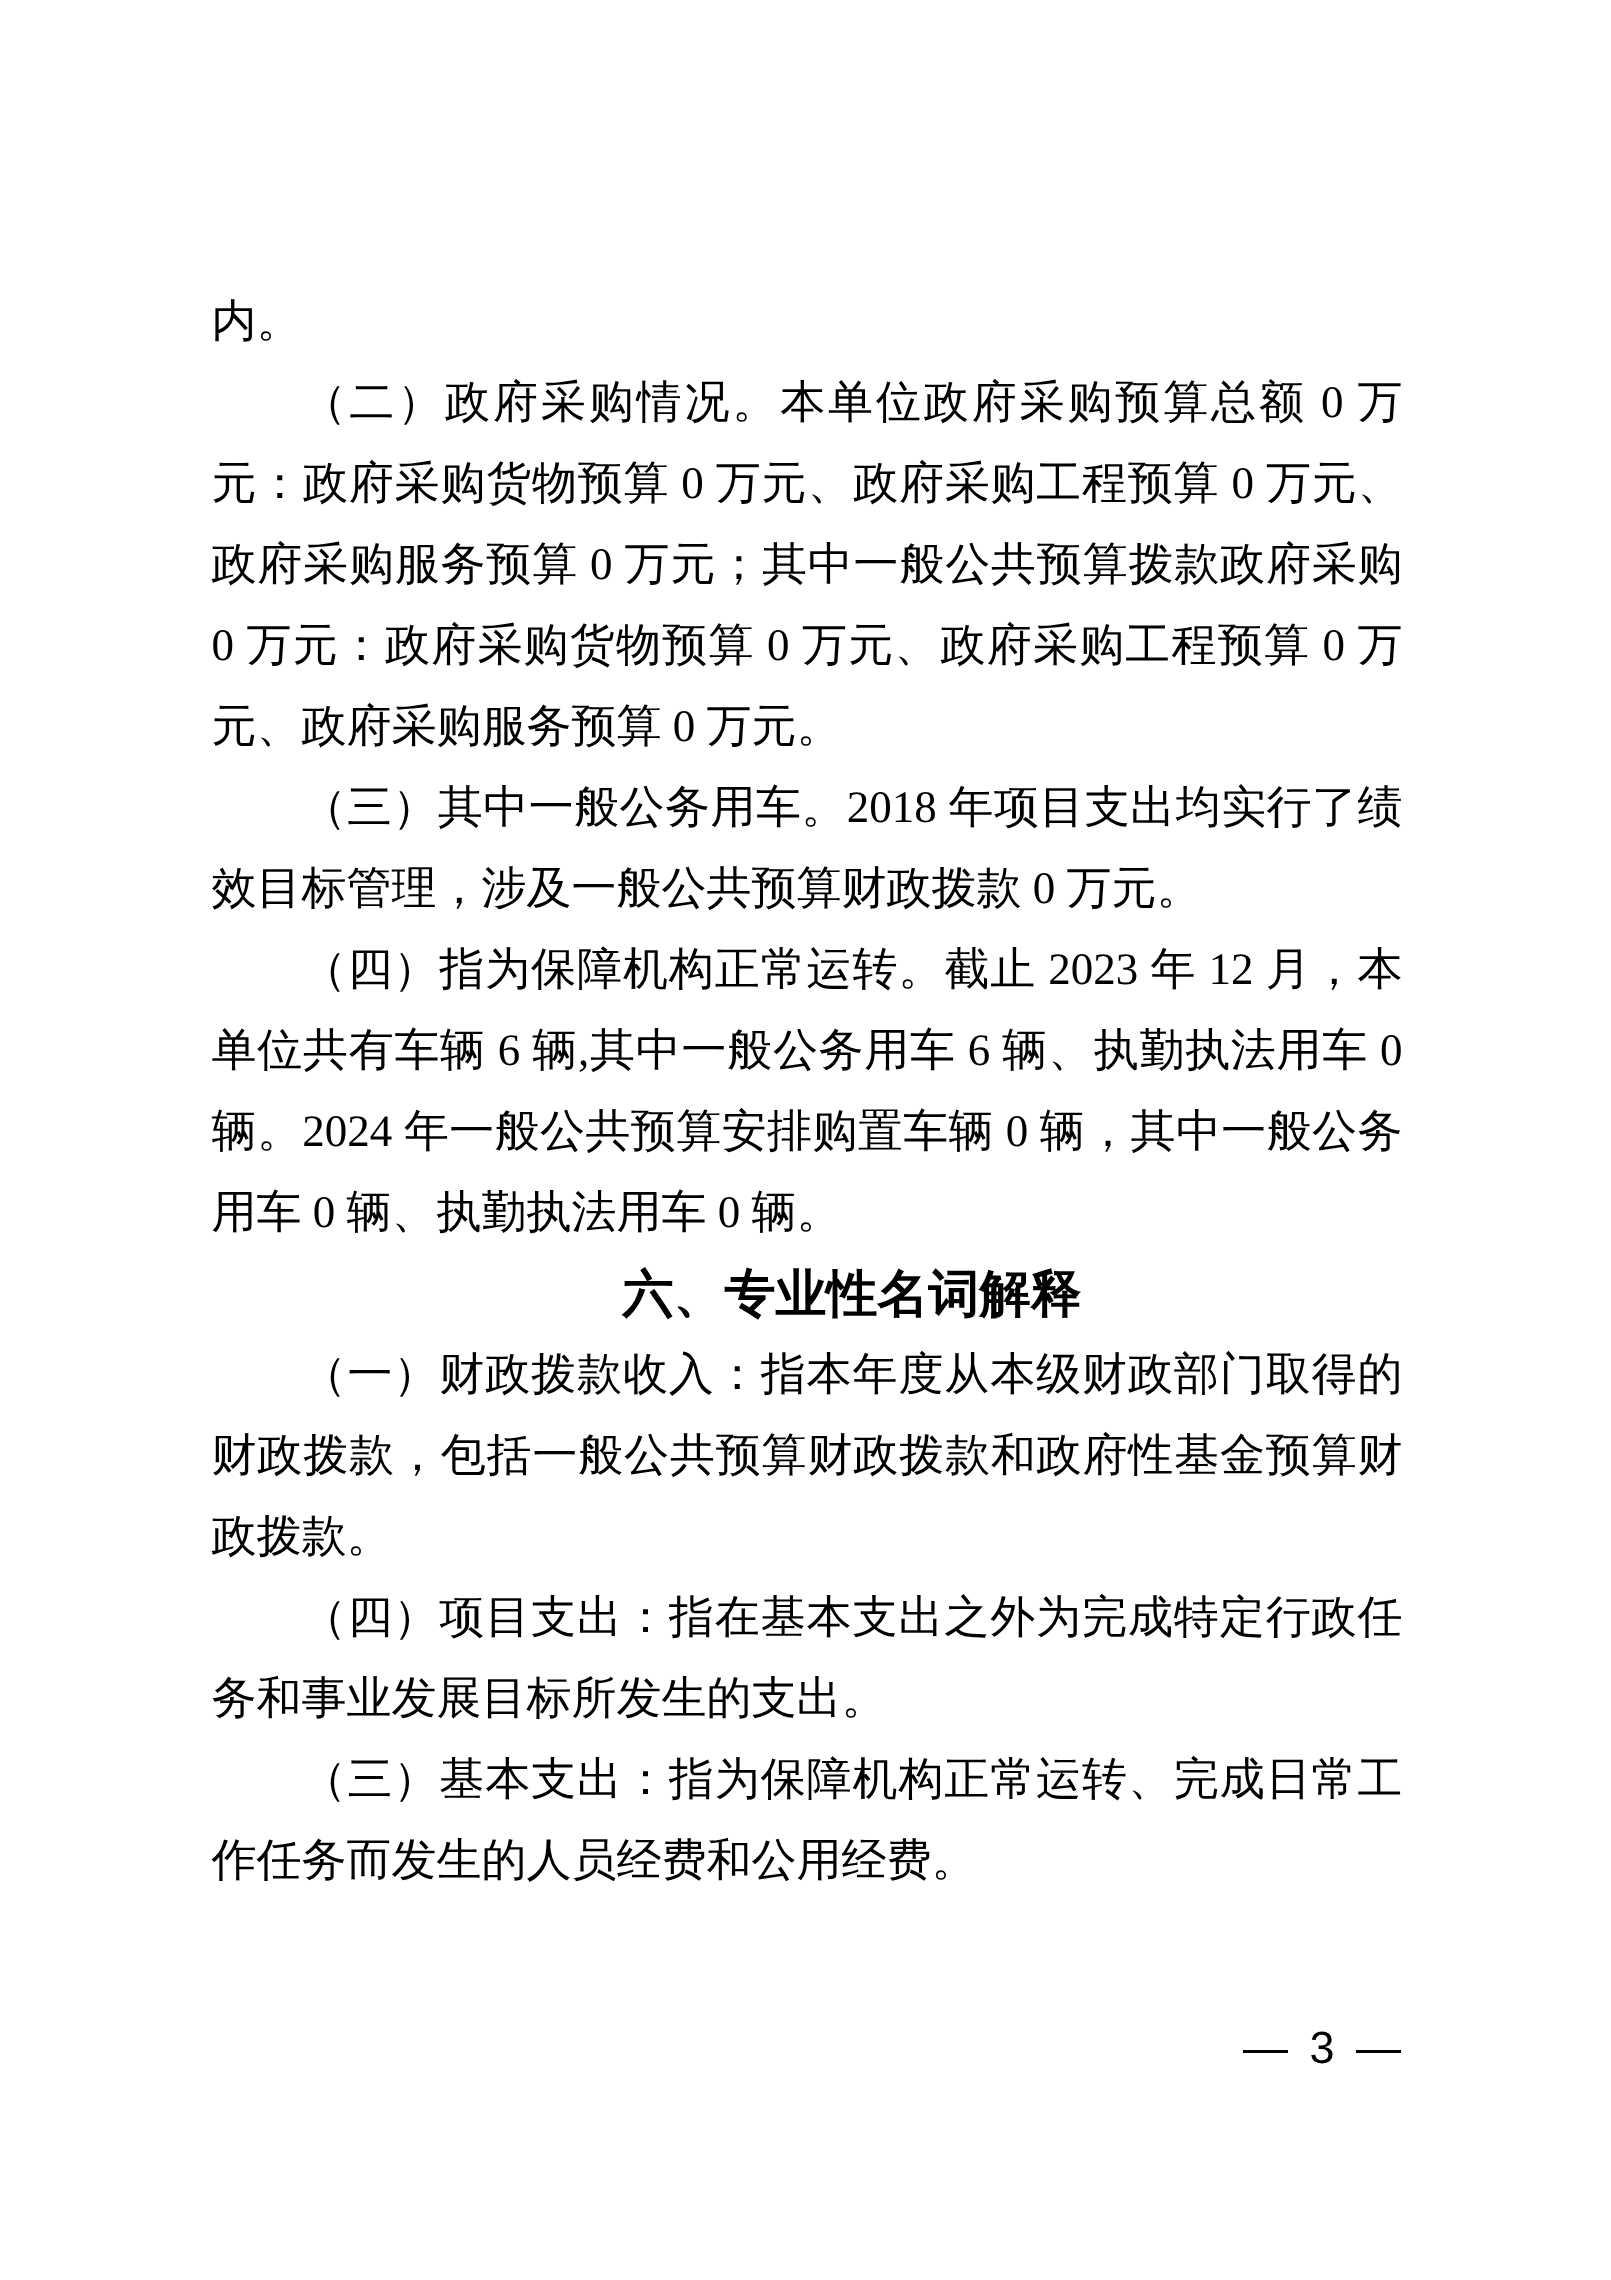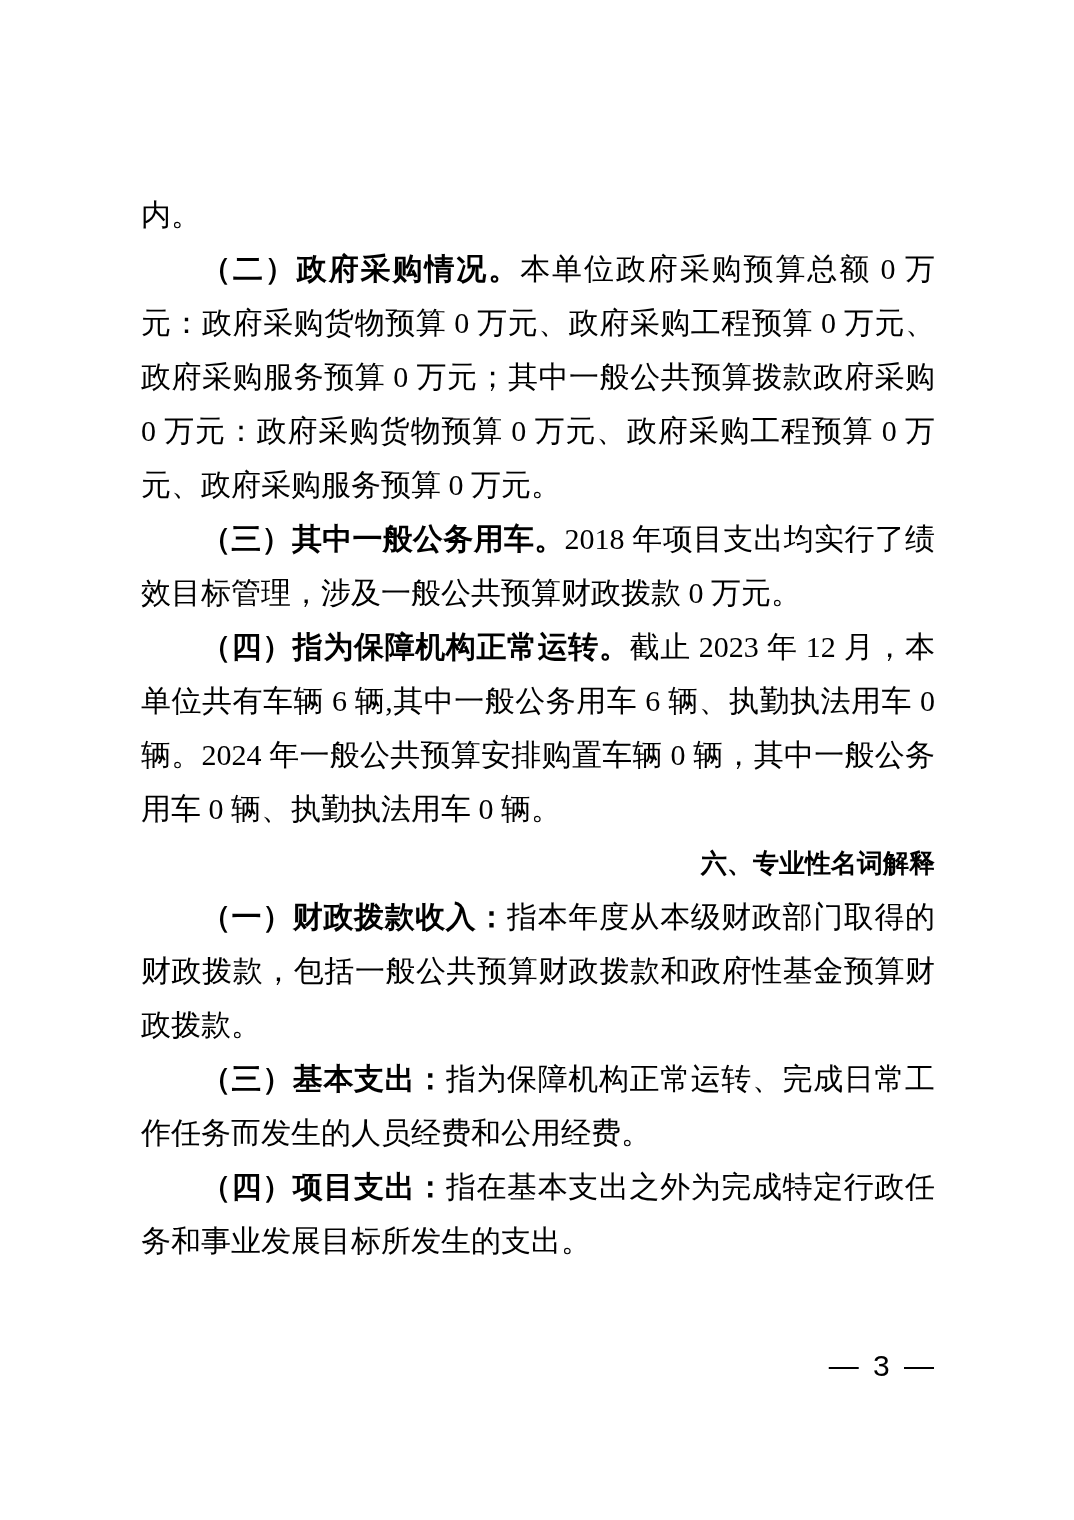--- a/index.html
+++ b/index.html
@@ -27,30 +27,30 @@
     text-justify: inter-character;
   }
   .content p {
     margin: 0;
     padding: 0;
   }
   p.indent {
     text-indent: 60px;
   }
   .lead {
-    font-weight: bold;
+    font-weight: normal;
   }
   .section-heading {
     margin: 0;
     font-family: "Liberation Sans", sans-serif;
     font-weight: bold;
-    font-size: 26px;
+    font-size: 34px;
     line-height: 54px;
     text-indent: 60px;
-    text-align: right;
+    text-align: center;
   }
   .page-number {
     position: absolute;
     right: 137px;
     top: 1348px;
     font-size: 30px;
     line-height: 36px;
     letter-spacing: 3px;
     color: #000000;
     font-family: "Liberation Sans", sans-serif;
@@ -68,20 +68,20 @@
 
     <p class="indent"><span class="lead">（三）其中一般公务用车。</span><span>2018 年项目支出均实行了绩效目标管理，涉及一般公共预算财政拨款 0 万元。</span></p>
 
     <p class="indent"><span class="lead">（四）指为保障机构正常运转。</span><span>截止 2023 年 12 月，本单位共有车辆 6 辆,其中一般公务用车 6 辆、执勤执法用车 0 辆。2024 年一般公共预算安排购置车辆 0 辆，其中一般公务用车 0 辆、执勤执法用车 0 辆。</span></p>
 
     <p class="section-heading">六、专业性名词解释</p>
 
     <p class="indent"><span class="lead">（一）财政拨款收入：</span><span>指本年度从本级财政部门取得的财政拨款，包括一般公共预算财政拨款和政府性基金预算财政拨款。</span></p>
 
 
+    <p class="indent"><span class="lead">（四）项目支出：</span><span>指在基本支出之外为完成特定行政任务和事业发展目标所发生的支出。</span></p>
+
     <p class="indent"><span class="lead">（三）基本支出：</span><span>指为保障机构正常运转、完成日常工作任务而发生的人员经费和公用经费。</span></p>
-
-    <p class="indent"><span class="lead">（四）项目支出：</span><span>指在基本支出之外为完成特定行政任务和事业发展目标所发生的支出。</span></p>
 
   </div>
 
   <div class="page-number">— 3 —</div>
 </div>
 
 </body></html>

